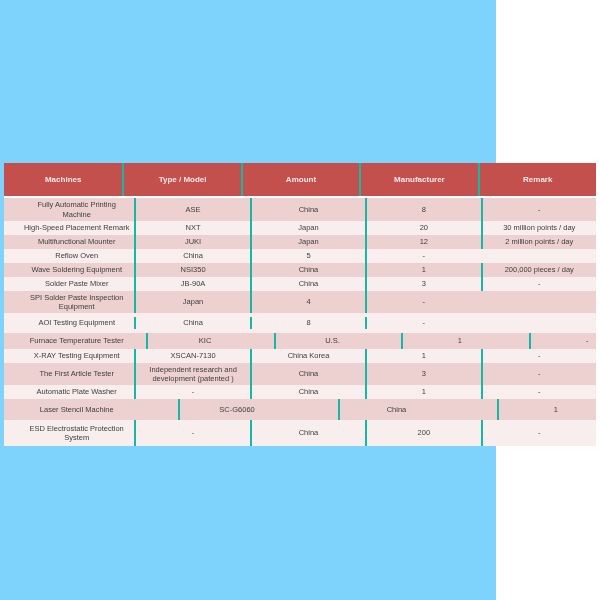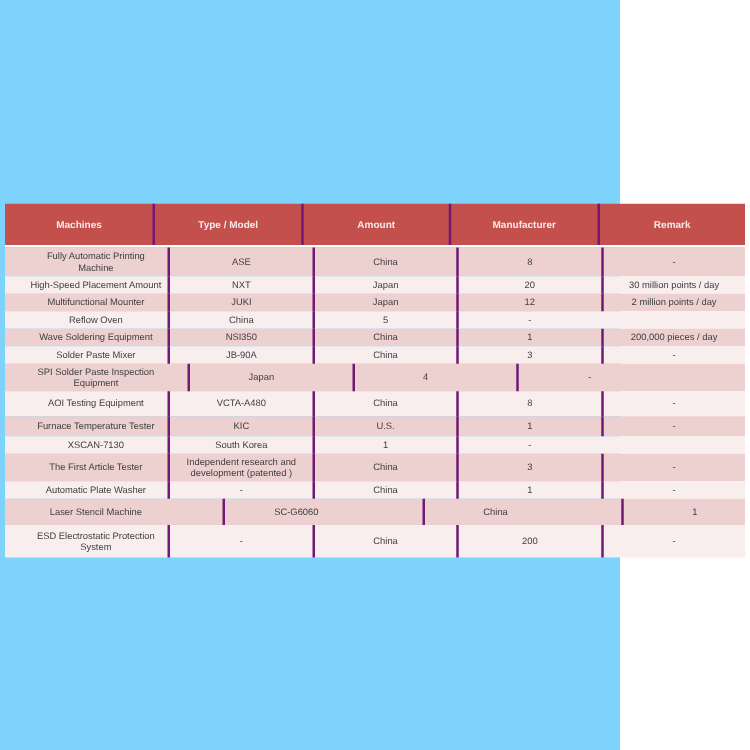--- a/index.html
+++ b/index.html
@@ -33,42 +33,42 @@
     flex: 0 0 20%;
     box-sizing: border-box;
     display: flex;
     align-items: center;
     justify-content: center;
     text-align: center;
     padding: 1px 4px;
     line-height: 1.25;
   }
   .cell + .cell {
-    border-left: 2px solid #701a75;
+    border-left: 2px solid #14b8a6;
   }
   .thead .cell {
     font-size: 8px;
     font-weight: bold;
     color: var(--header-text, #F7E9E9);
   }
   .trow {
     display: flex;
     min-height: 14px;
     padding-left: 15px;
   }
   .trow .cell {
     font-size: 7.5px;
     color: var(--body-text, #3E3E3E);
   }
   .trow:nth-child(odd)  { background: var(--row-dark, #ECD1D0); }
   .trow:nth-child(even) { background: var(--row-light, #F8EEED); }
   .trow:nth-child(1)  { min-height: 23px; }
-  .trow:nth-child(7)  { min-height: 22px; gap: 16px; }
-  .trow:nth-child(8)  { min-height: 20px; }
-  .trow:nth-child(9)  { min-height: 16px; }
+  .trow:nth-child(7)  { min-height: 22px; }
+  .trow:nth-child(8)  { min-height: 20px; align-items: center; }
+  .trow:nth-child(9)  { min-height: 16px; gap: 12px; }
   .trow:nth-child(11) { min-height: 22px; }
   .trow:nth-child(13) { min-height: 21px; gap: 44px; }
   .trow:nth-child(14) { min-height: 26px; }
 </style>
 </head>
 <body>
 
 <div class="page">
   <div class="eq-table">
     <div class="thead" id="thead">
@@ -80,21 +80,21 @@
       </div>
     <div class="tbody" id="tbody">
         <div class="trow">
           <div class="cell">Fully Automatic Printing Machine</div>
           <div class="cell">ASE</div>
           <div class="cell">China</div>
           <div class="cell">8</div>
           <div class="cell">-</div>
         </div>
         <div class="trow">
-          <div class="cell">High-Speed Placement Amount</div>
+          <div class="cell">High-Speed Placement Remark</div>
           <div class="cell">NXT</div>
           <div class="cell">Japan</div>
           <div class="cell">20</div>
           <div class="cell">30 million points / day</div>
         </div>
         <div class="trow">
           <div class="cell">Multifunctional Mounter</div>
           <div class="cell">JUKI</div>
           <div class="cell">Japan</div>
           <div class="cell">12</div>
@@ -121,35 +121,35 @@
           <div class="cell">-</div>
         </div>
         <div class="trow">
           <div class="cell">SPI Solder Paste Inspection Equipment</div>
           <div class="cell">Japan</div>
           <div class="cell">4</div>
           <div class="cell">-</div>
         </div>
         <div class="trow">
           <div class="cell">AOI Testing Equipment</div>
-          <div class="cell">VCTA-A480</div>
           <div class="cell">China</div>
           <div class="cell">8</div>
           <div class="cell">-</div>
         </div>
         <div class="trow">
           <div class="cell">Furnace Temperature Tester</div>
           <div class="cell">KIC</div>
           <div class="cell">U.S.</div>
           <div class="cell">1</div>
           <div class="cell">-</div>
         </div>
         <div class="trow">
+          <div class="cell">X-RAY Testing Equipment</div>
           <div class="cell">XSCAN-7130</div>
-          <div class="cell">South Korea</div>
+          <div class="cell">China Korea</div>
           <div class="cell">1</div>
           <div class="cell">-</div>
         </div>
         <div class="trow">
           <div class="cell">The First Article Tester</div>
           <div class="cell">Independent research and development (patented )</div>
           <div class="cell">China</div>
           <div class="cell">3</div>
           <div class="cell">-</div>
         </div>

